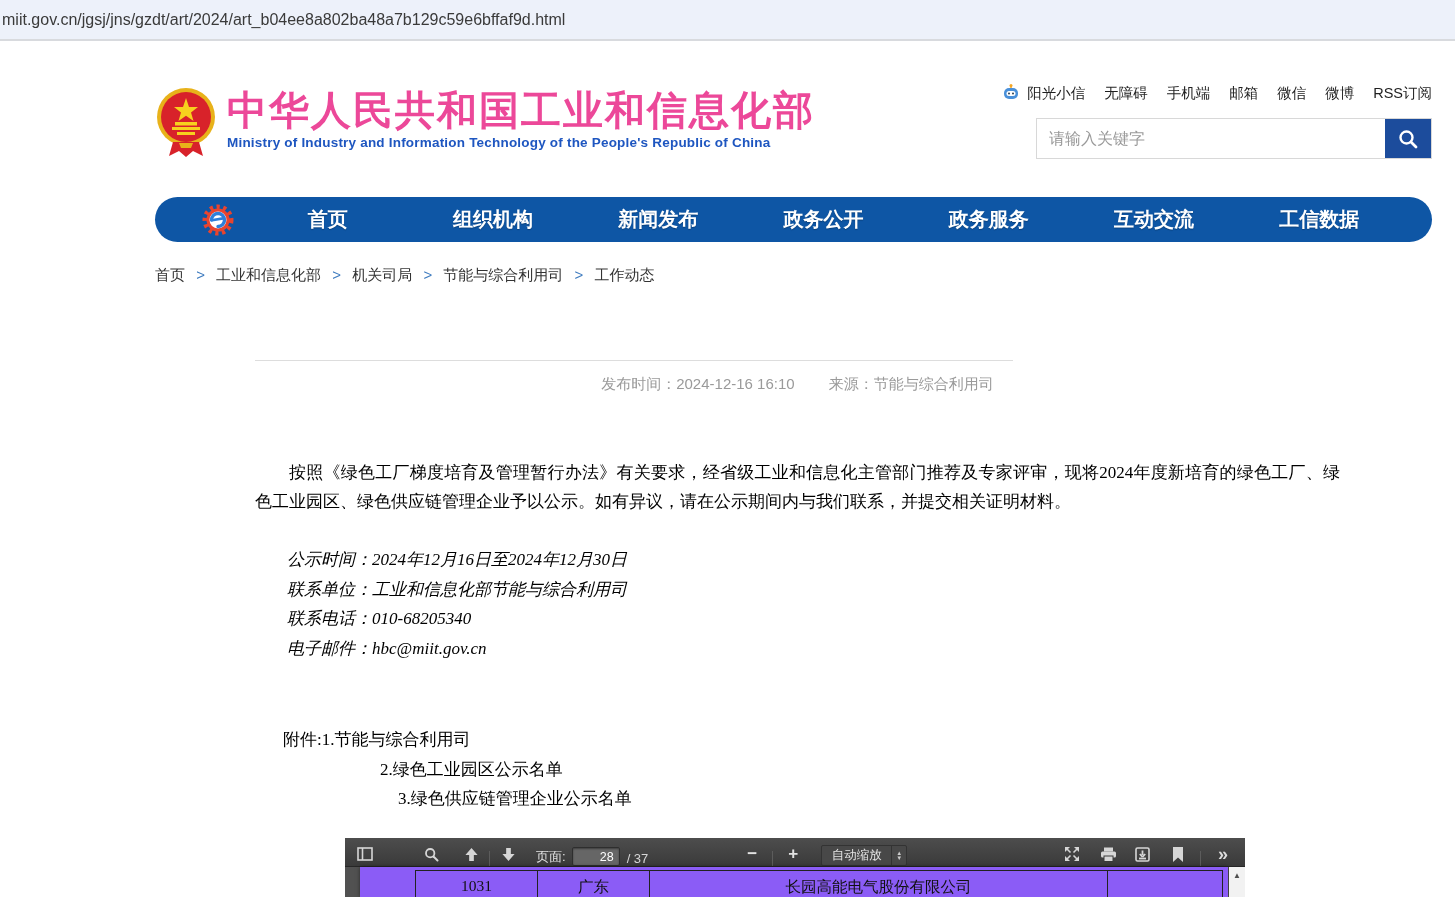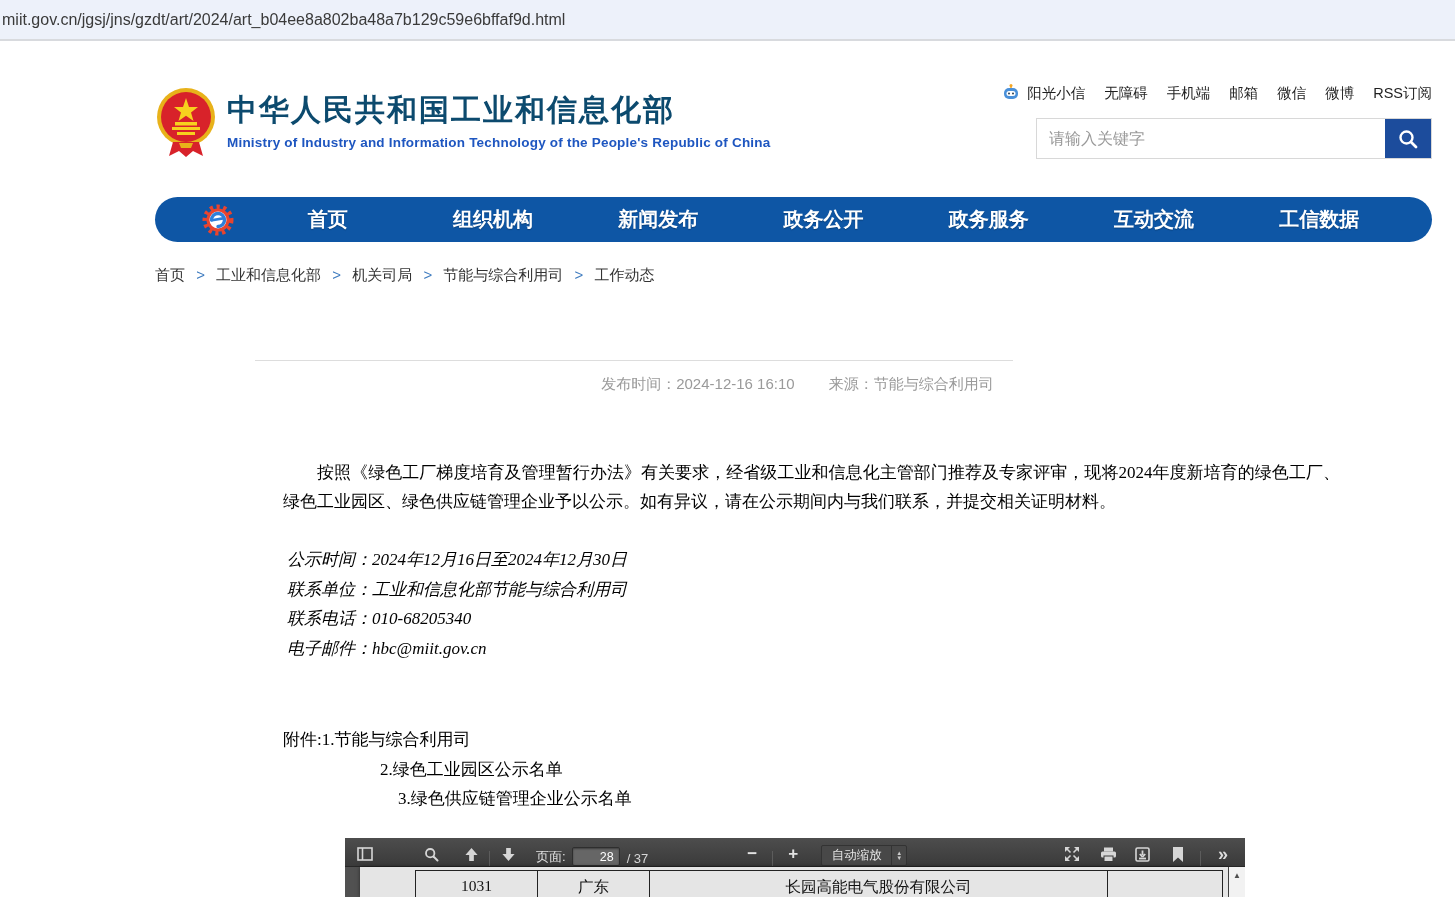--- a/index.html
+++ b/index.html
@@ -10,21 +10,21 @@
   .urlbar { height: 41px; background: #edf1fa; border-bottom: 2px solid #d8dade;
             display: flex; align-items: center; padding-left: 2px;
             font-size: 16px; color: #3a3a3a; }
 
   .page { position: relative; width: 1455px; height: 856px; }
 
   
   .header-left { position: absolute; left: 155px; top: 45px; display: flex; align-items: flex-start; }
   .emblem { width: 62px; height: 72px; margin-right: 10px; }
   .titles { padding-top: 2px; }
-  .title-zh { font-size: 30px; font-weight: bold; color: #0c4a6e; letter-spacing: 2px; line-height: 44px; }
+  .title-zh { font-size: 40px; font-weight: bold; color: #ec4899; letter-spacing: 2px; line-height: 44px; }
   .title-en { font-size: 13.5px; font-weight: bold; color: #1e56c0; margin-top: 3px; letter-spacing: 0.2px; }
 
   .quick-links { position: absolute; top: 42px; right: 23px; display: flex; align-items: center;
                  font-size: 14.5px; color: #1f1f1f; }
   .quick-links .ql { margin-left: 19px; cursor: pointer; white-space: nowrap; }
   .quick-links .ql:first-of-type { margin-left: 6px; }
   .robot-icon { width: 20px; height: 20px; display: inline-block; }
 
   .search-box { position: absolute; top: 77px; left: 1036px; width: 396px; height: 41px;
                 background: #fff; border: 1px solid #d8d8d8; display: flex; }
@@ -49,21 +49,21 @@
   .breadcrumb .sep { color: #3e7bbf; margin: 0 7px; }
 
   
   .article { position: absolute; left: 255px; top: 297px; width: 1085px; color: #000; }
   .article h1 { text-align: center; font-size: 27px; font-weight: bold; line-height: 34px;
                 font-family: "Liberation Sans", sans-serif; }
   .art-divider { width: 758px; height: 1px; background: #ddd; margin-top: 22px; }
   .art-meta { margin-top: 14px; text-align: center; font-size: 15px; color: #9a9a9a; }
   .art-meta span { margin: 0 15px; }
   .art-body { font-family: "Liberation Serif", serif; font-size: 17px; line-height: 29px; }
-  .art-para { margin-top: 64px; text-indent: 2em; text-align: justify; margin-left: 28px; }
+  .art-para { margin-top: 64px; text-indent: 2em; text-align: justify; }
   .info-line { margin-left: 32px; line-height: 29.5px; font-style: italic; }
   .info-block { margin-top: 29px; }
   .attachments { margin-top: 62px; }
   .att-line { line-height: 29.5px; cursor: pointer; }
   .att-0 { margin-left: 28px; }
   .att-1 { margin-left: 125px; }
   .att-2 { margin-left: 143px; }
 
   
   .pdf-viewer { position: absolute; left: 345px; top: 797px; width: 900px; height: 59px;
@@ -84,21 +84,21 @@
   .zoom-select { margin-left: 16px; width: 86px; height: 21px; background: #484848;
                  border: 1px solid #333; border-radius: 2px; display: flex; align-items: center;
                  color: #e3e3e3; font-size: 12.5px; cursor: pointer; }
   .zoom-select .zs-text { flex: 1; text-align: center; white-space: nowrap; }
   .zoom-select .zs-arrows { width: 15px; border-left: 1px solid #333; height: 100%;
                  display: flex; flex-direction: column; align-items: center; justify-content: center;
                  font-size: 6px; line-height: 5px; color: #ccc; }
   .chevrons { font-size: 18px; font-weight: bold; color: #dcdcdc; }
 
   .pdf-content { position: relative; height: 30px; background: #515151; }
-  .pdf-page { position: absolute; left: 15px; top: 0; width: 868px; height: 30px; background: #e5e5e5;
+  .pdf-page { position: absolute; left: 15px; top: 0; width: 868px; height: 30px; background: #8b5cf6;
               box-shadow: 0 0 4px rgba(0,0,0,.5); overflow: hidden; }
   .pdf-table { position: absolute; left: 55px; top: 3px; display: flex;
                border-top: 1px solid #222; font-family: "Liberation Serif", serif; font-size: 15.5px;
                color: #111; }
   .pdf-cell { border-left: 1px solid #222; height: 40px; display: flex; align-items: flex-start;
               justify-content: center; padding-top: 6px; }
   .pdf-cell.c-last { border-right: 1px solid #222; }
   .c-no { width: 122px; } .c-prov { width: 112px; } .c-comp { width: 458px; } .c-blank { width: 116px; }
   .pdf-scrollbar { position: absolute; right: 0; top: 0; bottom: 0; width: 16px; background: #f2f2f2;
                    display: flex; justify-content: center; padding-top: 5px; cursor: pointer; }

